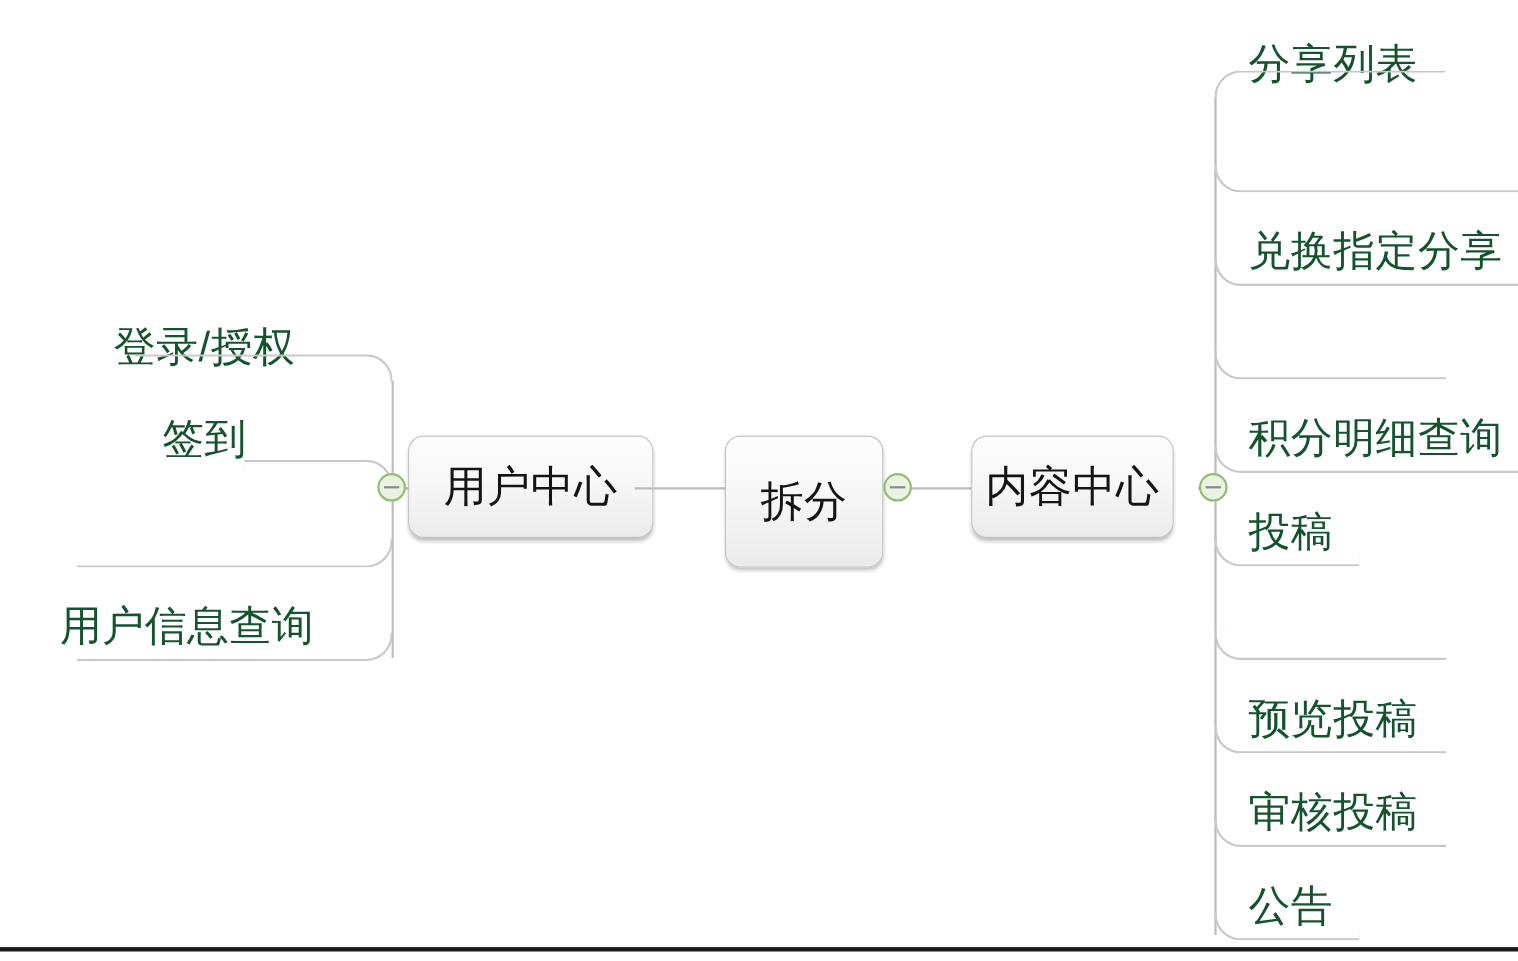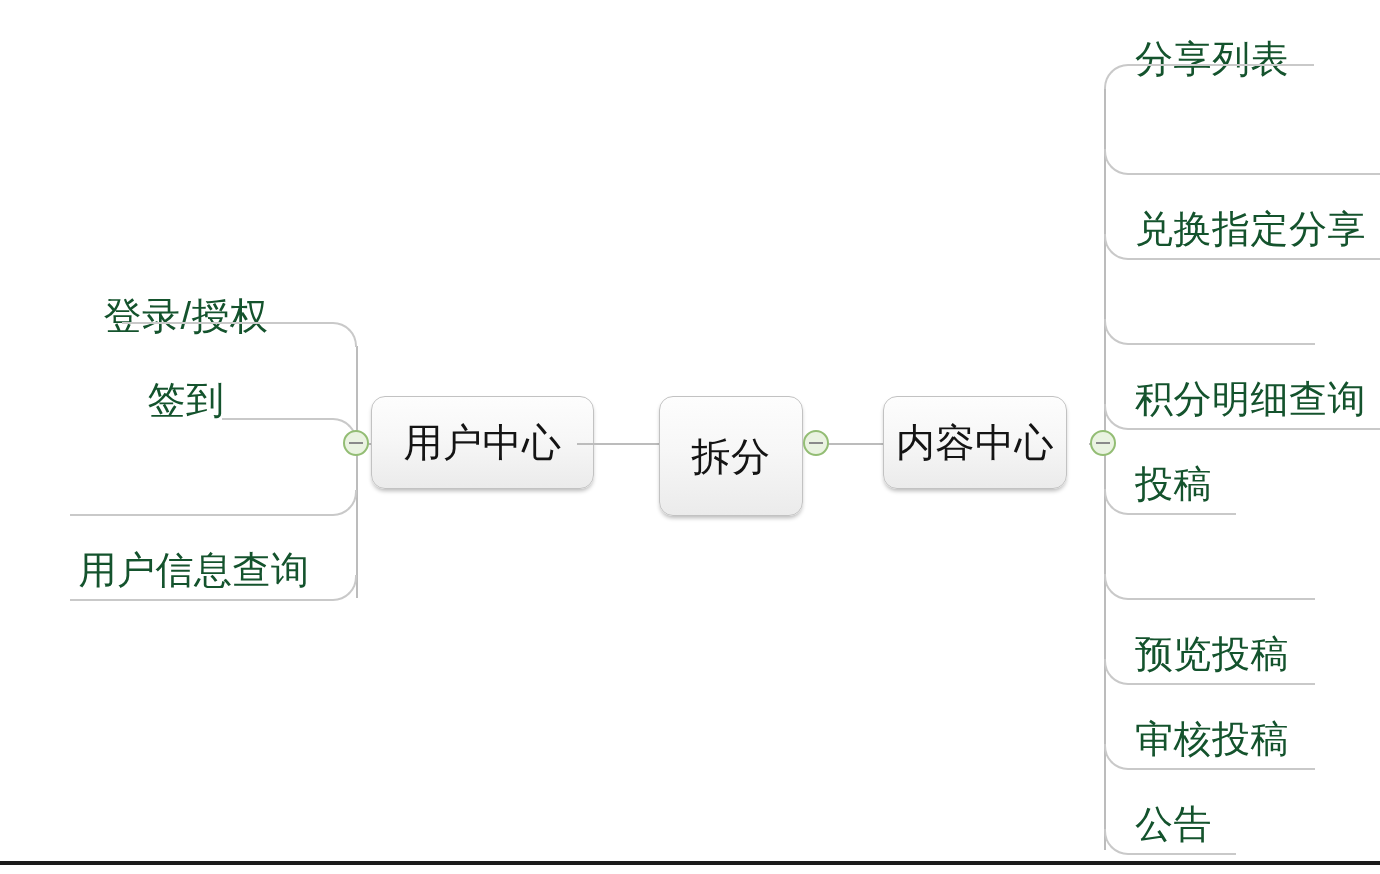--- a/index.html
+++ b/index.html
@@ -125,21 +125,21 @@
   <div class="vline" style="left:356px; top:346px; height:252px;"></div>
 
   <div class="leaf left" style="left:56px; top:297px; width:260px;">登录/授权</div>
   <div class="underline up-right" style="left:122px; top:322px; width:235px; height:25px;"></div>
 
   <div class="leaf left" style="left:56px; top:381px; width:260px;">签到</div>
   <div class="underline up-right" style="left:222px; top:418px; width:135px; height:26px;"></div>
 
   <div class="underline to-right" style="left:70px; top:490px; width:287px; height:26px;"></div>
 
-  <div class="leaf left" style="left:64px; top:551px; width:260px;">用户信息查询</div>
+  <div class="leaf left" style="left:40px; top:551px; width:260px;">用户信息查询</div>
   <div class="underline to-right" style="left:70px; top:575px; width:287px; height:26px;"></div>
 
   <div class="hline" style="left:356px; top:443px; width:30px;"></div>
 
   <div class="toggle" style="left:343px; top:430px;"></div>
 
   <div class="node" style="left:371px; top:396px; width:223px; height:93px;">
     <span>用户中心</span>
   </div>
 

